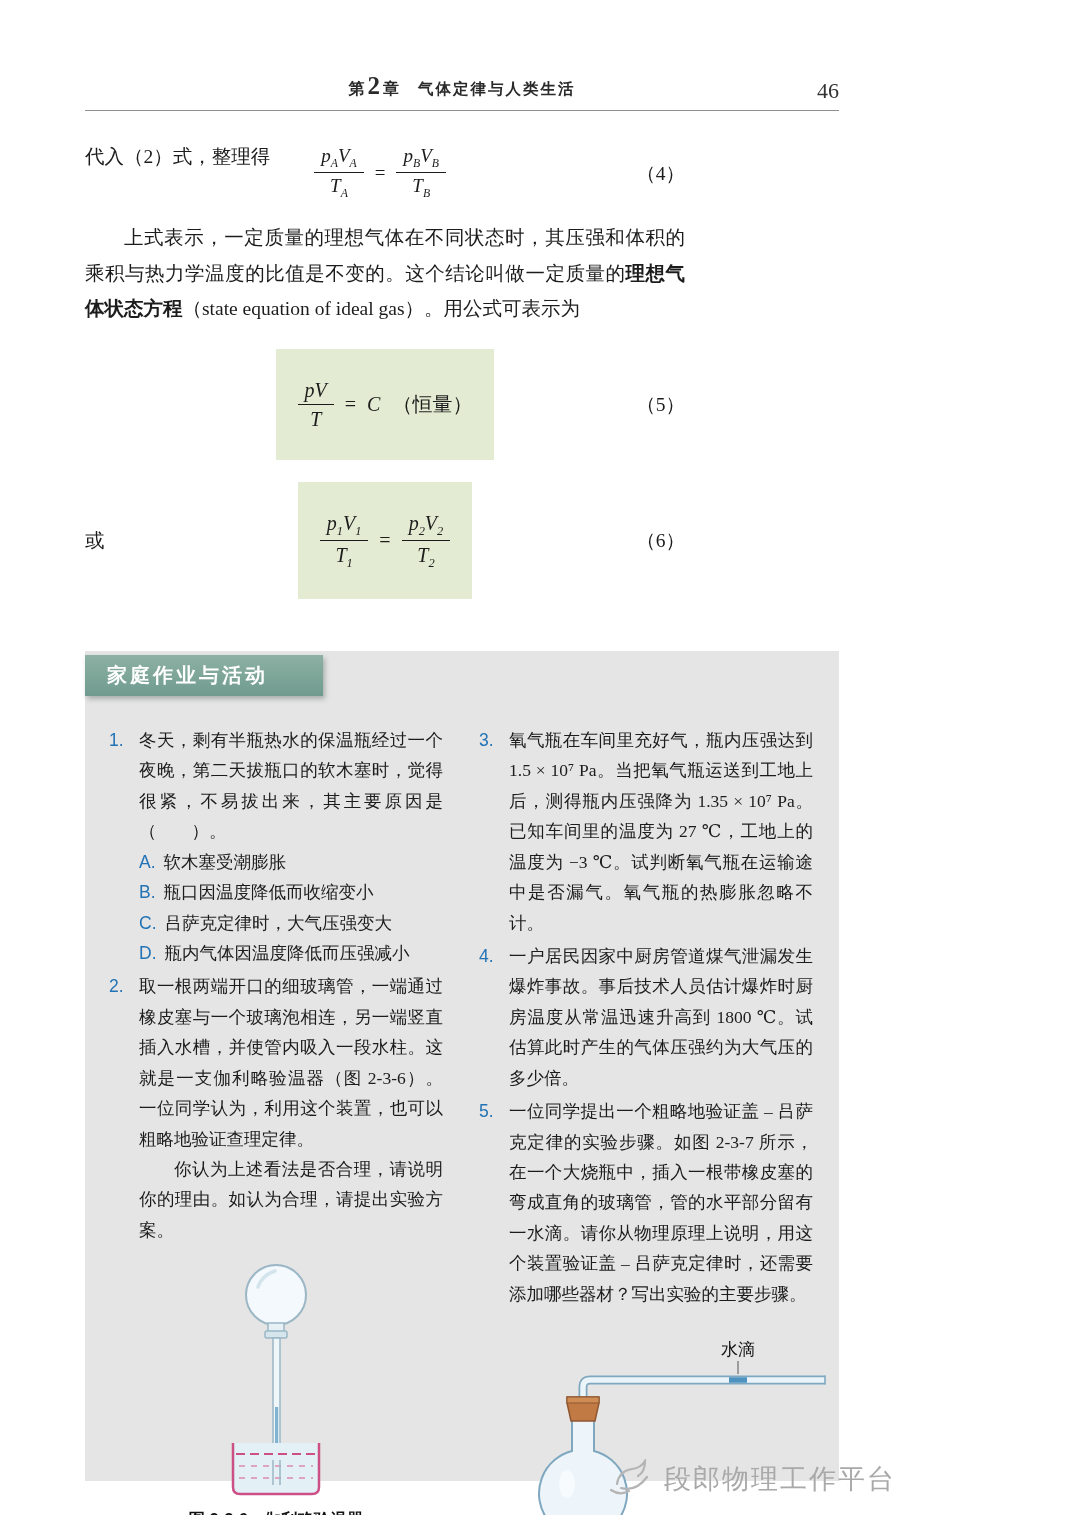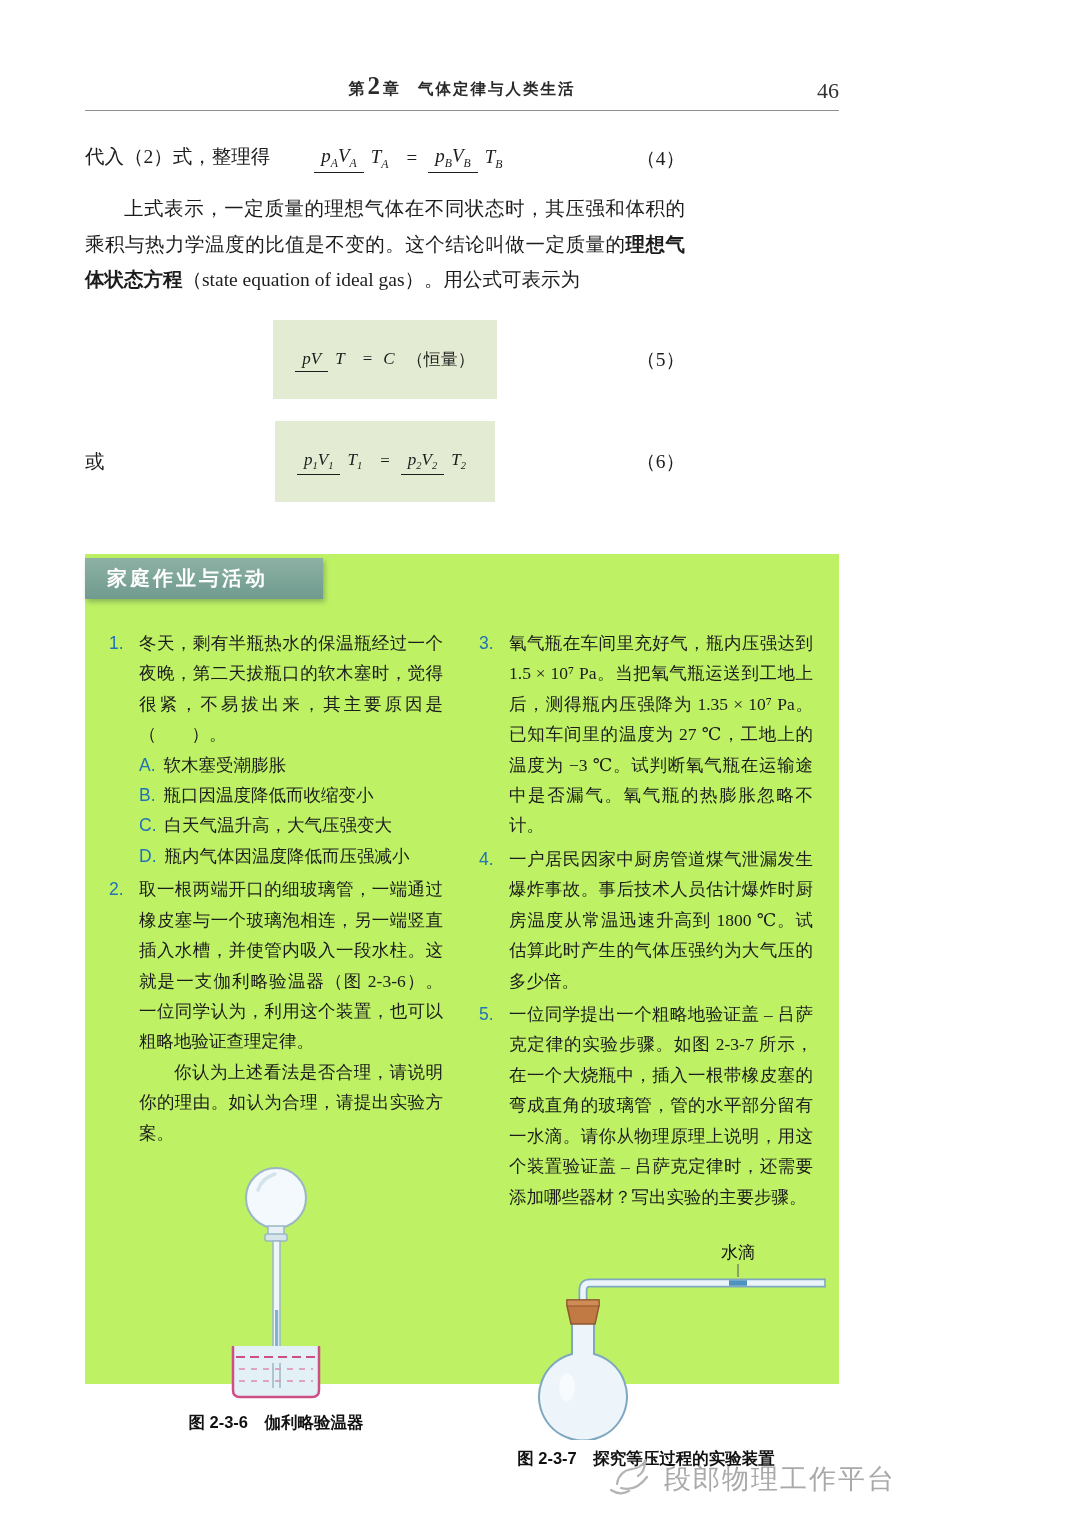--- a/index.html
+++ b/index.html
@@ -23,33 +23,33 @@
   
   .intro { margin:0 85px; width:600px; }
   .eq4-row { display:flex; align-items:flex-start; position:relative; margin-top:32px; font-size:19.5px; }
   .eq4-row .formula { margin-left:44px; }
   .eq-label { position:absolute; right:0; top:50%; transform:translateY(-50%); font-size:19.5px; }
   .para { margin:18px 0 0; font-size:19.5px; line-height:1.82; text-align:justify; text-indent:2em; }
   .term { font-family:"Liberation Sans",sans-serif; font-weight:bold; }
   .eq-row { position:relative; display:flex; align-items:center; justify-content:center; margin-top:22px; min-height:78px; }
   .or-label { position:absolute; left:0; font-size:19.5px; }
   .formula { display:inline-flex; align-items:center; font-size:19px; }
-  .formula-box { background:#e3ecd2; padding:27px 22px; display:inline-flex; align-items:center; font-size:17px; }
-  .frac { display:inline-flex; flex-direction:row; align-items:center; font-style:italic; }
+  .formula-box { background:#e3ecd2; padding:27px 22px; display:inline-flex; align-items:center; font-size:20px; }
+  .frac { display:inline-flex; flex-direction:column; align-items:center; font-style:italic; }
   .frac .num, .frac .den { padding:1px 7px; line-height:1.3; white-space:nowrap; }
   .frac .num { border-bottom:1.3px solid #1c1c1c; }
   .eqs { margin:0 11px; font-style:normal; }
   sub { font-size:0.62em; font-style:italic; }
   .note { font-style:normal; margin-left:12px; }
   i { font-style:italic; }
 
   
   .panel {
     position:relative; margin:52px 85px 0; height:830px;
-    background:#bef264;
+    background:#e5e5e5;
   }
   .tab {
     position:absolute; top:4px; left:0; width:238px; height:41px;
     background:linear-gradient(180deg,#8db1a4,#6f9b8e);
     color:#ffffff; display:flex; align-items:center; padding-left:22px;
     font-family:"Liberation Sans",sans-serif; font-weight:bold; font-size:20px; letter-spacing:3px;
     box-shadow:2px 3px 5px rgba(55,75,65,0.35);
   }
   .columns { display:flex; gap:36px; padding:74px 26px 10px 24px; }
   .col { flex:1; min-width:0; }
@@ -148,21 +148,21 @@
             <div class="option">
               <span class="opt-letter">A.</span>
               <span class="opt-text">软木塞受潮膨胀</span>
             </div>
             <div class="option">
               <span class="opt-letter">B.</span>
               <span class="opt-text">瓶口因温度降低而收缩变小</span>
             </div>
             <div class="option">
               <span class="opt-letter">C.</span>
-              <span class="opt-text">白天气温升高，大气压强变大</span>
+              <span class="opt-text">吕萨克定律时，大气压强变大</span>
             </div>
             <div class="option">
               <span class="opt-letter">D.</span>
               <span class="opt-text">瓶内气体因温度降低而压强减小</span>
             </div>
           </div>
         </div>
 
         <div class="question">
           <span class="q-num">2.</span>

